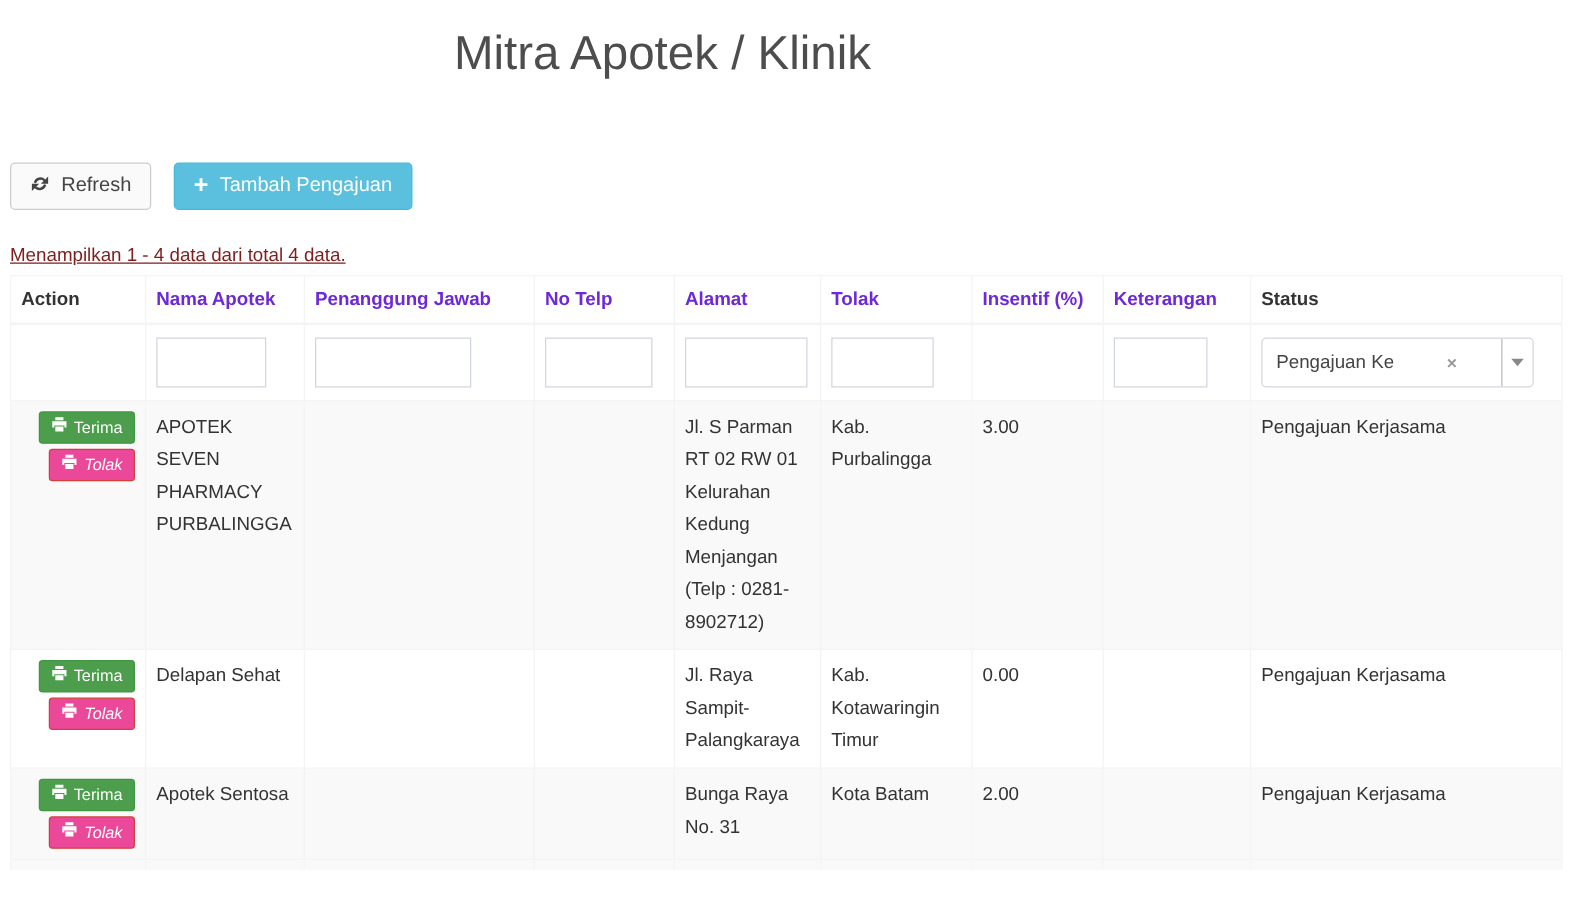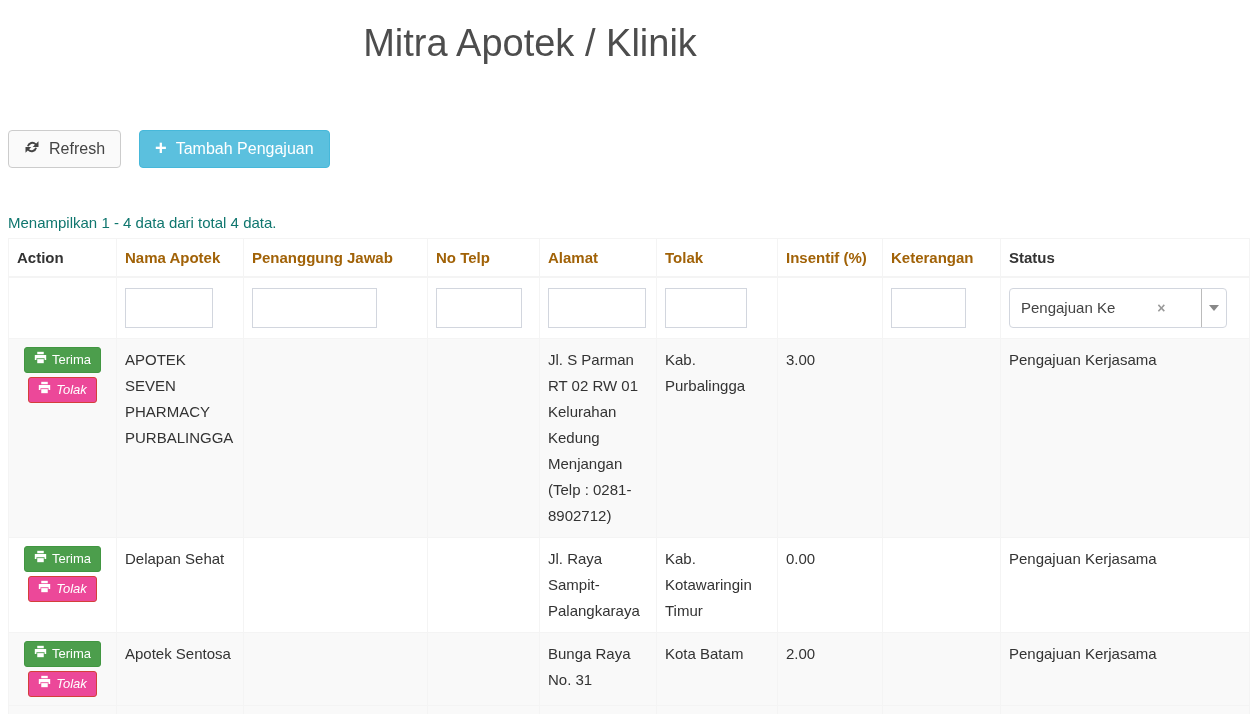--- a/index.html
+++ b/index.html
@@ -45,23 +45,24 @@
     color: #444;
   }
   .btn-info {
     background: #5bc0de;
     border: 1px solid #46b8da;
     color: #fff;
   }
   .plus-glyph { font-size: 20px; font-weight: bold; line-height: 1; position: relative; top: -1px; }
 
   .summary {
-    margin: 46px 8px 7px 8px;
+    margin: 28px 8px 7px 8px;
     font-size: 15px;
-    color: #0f766e;
+    color: #7f1d1d;
+    text-decoration: underline;
   }
 
   table.data-table {
     width: 1241px;
     margin: 0 8px;
     border-collapse: collapse;
     table-layout: fixed;
     font-size: 15px;
   }
   table.data-table th, table.data-table td {
@@ -72,21 +73,21 @@
     line-height: 26px;
     overflow: hidden;
   }
   thead tr.header-row th {
     line-height: 21px;
     font-weight: bold;
     color: #333;
     border-bottom-width: 2px;
   }
   thead tr.header-row th a.sort-link {
-    color: #a16207;
+    color: #6d28d9;
     text-decoration: none;
     font-weight: bold;
     cursor: pointer;
   }
   tr.filter-row td {
     padding: 10px 8px;
     vertical-align: middle;
     background: #fff;
   }
   input.filter-input {
@@ -160,21 +161,21 @@
     font-size: 13px;
     line-height: 18px;
     color: #fff;
     border-radius: 3px;
     cursor: pointer;
     white-space: nowrap;
     font-family: "Liberation Sans", sans-serif;
   }
   .btn-success { background: #4c9e4c; border: 1px solid #419641; }
   .btn-danger { background: #ec4899; border: 1px solid #d43f3a; font-style: italic; }
-  .action-stack { display: flex; flex-direction: column; align-items: center; gap: 4px; }
+  .action-stack { display: flex; flex-direction: column; align-items: flex-end; gap: 4px; }
 
   tr.row-sliver td {
     background: #f9f9f9;
     padding: 0;
     height: 8px;
     border-bottom: none;
   }
   .icon-svg { display: block; }
 </style>
 </head>

